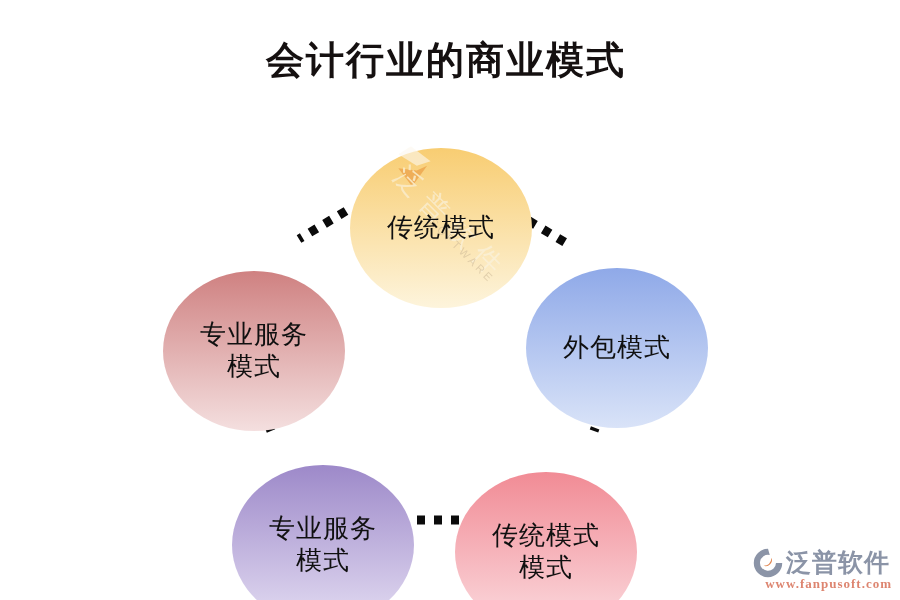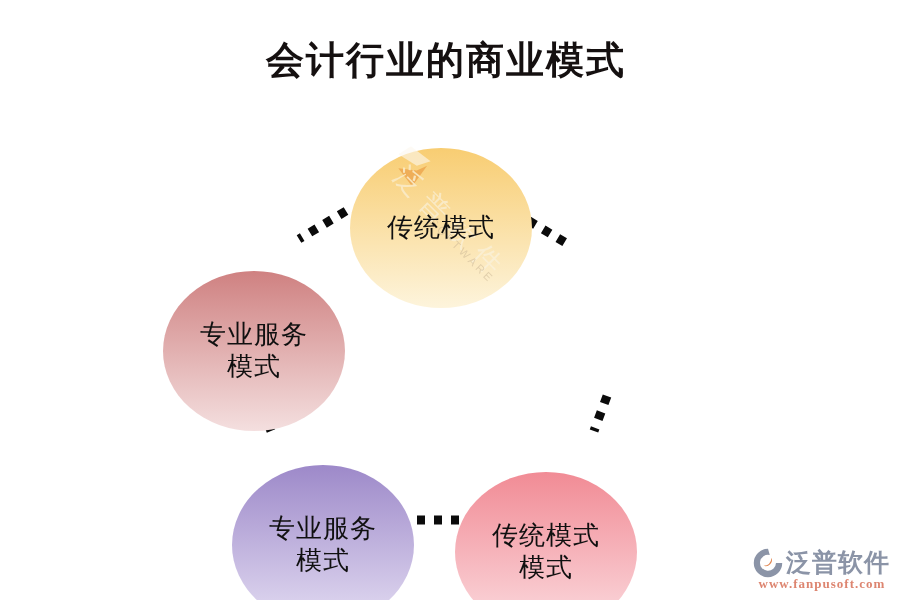--- a/index.html
+++ b/index.html
@@ -34,21 +34,21 @@
     font-family:"Liberation Sans","DejaVu Sans",sans-serif;
   }
   .brand{position:absolute;right:8px;bottom:8px;width:140px;z-index:4;}
   .brand-row{display:flex;align-items:center;gap:2px;}
   .brand-icon{width:32px;height:32px;flex:0 0 auto;}
   .brand-name{
     font-size:25px;font-weight:700;color:#8b94a7;letter-spacing:1px;white-space:nowrap;
     font-family:"Liberation Sans","DejaVu Sans",sans-serif;
   }
   .brand-url{
-    margin-top:-3px;text-align:center;font-size:13px;font-weight:700;color:#dd8570;
+    margin-top:-3px;text-align:right;font-size:13px;font-weight:700;color:#dd8570;
     letter-spacing:1px;font-family:"Liberation Serif","DejaVu Serif",serif;
   }
 </style>
 </head>
 <body>
 
 <div class="canvas">
 
   <h1 class="title">会计行业的商业模式</h1>
 
@@ -56,20 +56,23 @@
       <line x1="346" y1="211" x2="299" y2="239" stroke="#0b0b0b"></line>
       <line x1="514" y1="212" x2="566" y2="243" stroke="#0b0b0b"></line>
       <line x1="607" y1="396" x2="594" y2="431" stroke="#0b0b0b"></line>
       <line x1="459" y1="520" x2="409" y2="520" stroke="#0b0b0b"></line>
       <line x1="256" y1="393" x2="271" y2="431" stroke="#0b0b0b"></line>
     </svg>
 
   <div class="nodes-layer">
       <div class="node" style="left: 350px; top: 112px; background: linear-gradient(rgb(248, 205, 114), rgb(253, 244, 220));">
         <div class="node-label">传统模式</div>
+      </div>
+      <div class="node" style="left: 526px; top: 232px; background: linear-gradient(rgb(143, 169, 232), rgb(217, 227, 248));">
+        <div class="node-label">外包模式</div>
       </div>
       <div class="node" style="left: 455px; top: 436px; background: linear-gradient(rgb(241, 139, 149), rgb(251, 220, 224));">
         <div class="node-label">传统模式
 模式</div>
       </div>
       <div class="node" style="left: 232px; top: 429px; background: linear-gradient(rgb(157, 137, 201), rgb(227, 220, 242));">
         <div class="node-label">专业服务
 模式</div>
       </div>
       <div class="node" style="left: 163px; top: 235px; background: linear-gradient(rgb(207, 129, 129), rgb(244, 223, 223));">

